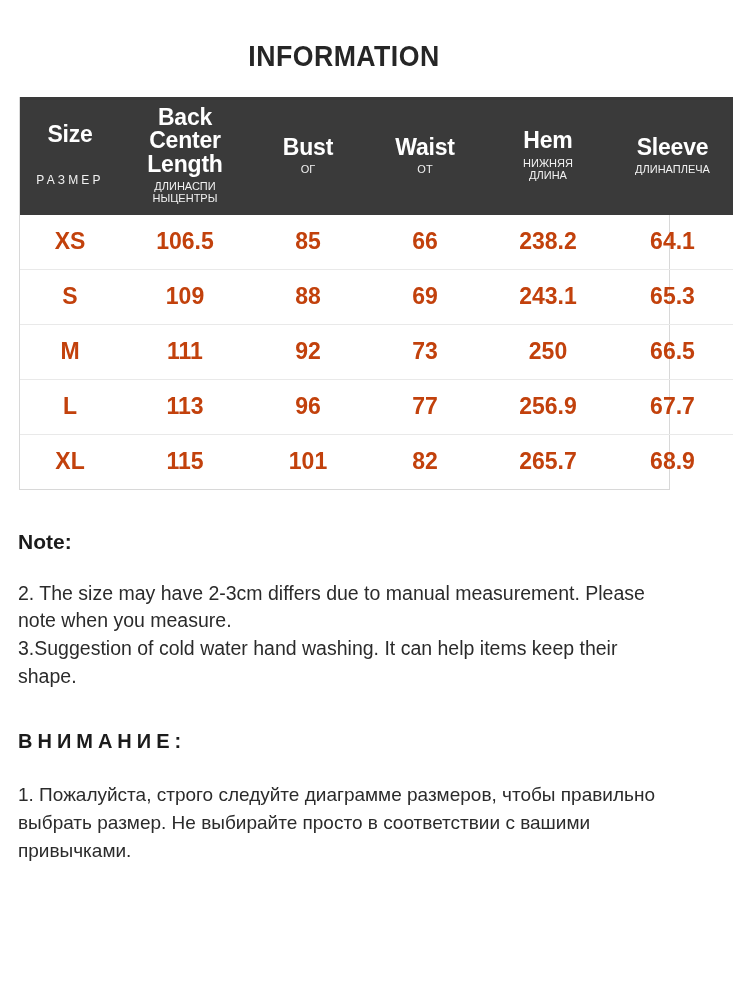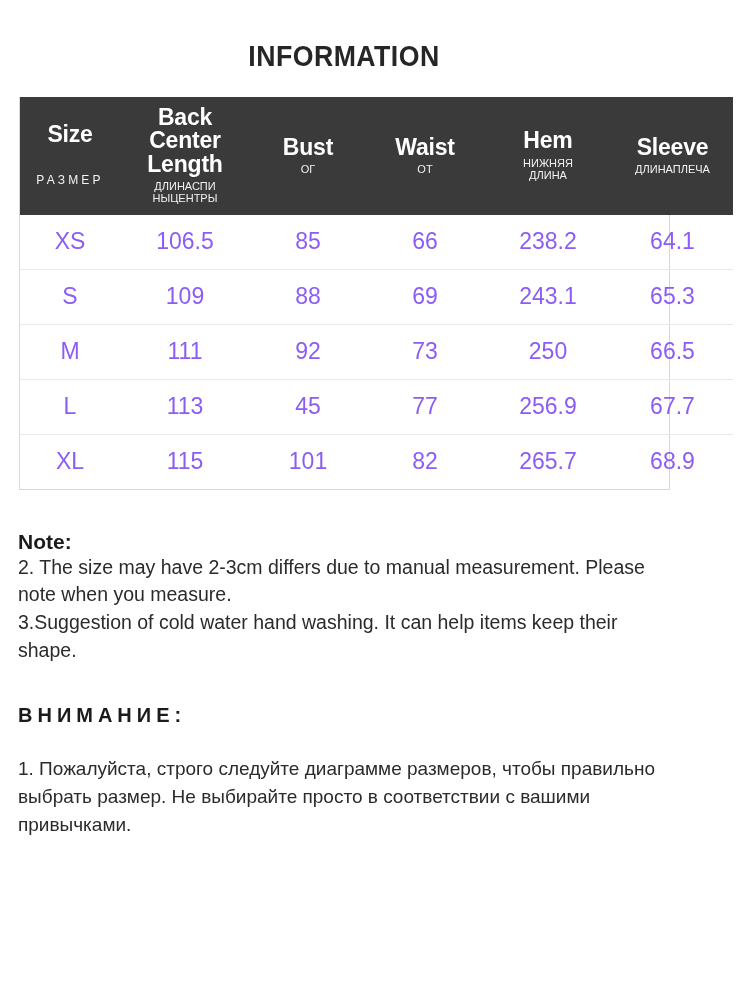--- a/index.html
+++ b/index.html
@@ -71,45 +71,46 @@
     white-space: pre-line;
   }
   .th-ru.spaced {
     letter-spacing: 3.2px;
     font-size: 12px;
     margin-top: 28px;
   }
   table.size-table tbody td {
     text-align: center;
     font-size: 23px;
-    color: #8b5cf6;
+    color: #c2410c;
     border-top: 1px solid #e9e9e9;
     height: 54px;
     padding: 0;
-    font-weight: 400;
+    font-weight: 700;
   }
   table.size-table tbody tr:first-child td {
     border-top: none;
   }
   
   col.c0 { width: 100px; }
   col.c1 { width: 130px; }
   col.c2 { width: 116px; }
   col.c3 { width: 118px; }
   col.c4 { width: 128px; }
   col.c5 { width: 121px; }
 
   
   .notes {
     margin: 40px 16px 0 18px;
   }
   .notes-heading {
     font-size: 21px;
     font-weight: bold;
     color: #1b1b1b;
+    margin-bottom: 26px;
   }
   .note-line {
     font-size: 19.5px;
     line-height: 1.42;
     color: #2b2b2b;
     font-weight: 350;
   }
   .ru-heading {
     font-size: 20px;
     font-weight: 700;
@@ -195,21 +196,21 @@
           <td>M</td>
           <td>111</td>
           <td>92</td>
           <td>73</td>
           <td>250</td>
           <td>66.5</td>
         </tr>
         <tr>
           <td>L</td>
           <td>113</td>
-          <td>45</td>
+          <td>96</td>
           <td>77</td>
           <td>256.9</td>
           <td>67.7</td>
         </tr>
         <tr>
           <td>XL</td>
           <td>115</td>
           <td>101</td>
           <td>82</td>
           <td>265.7</td>

